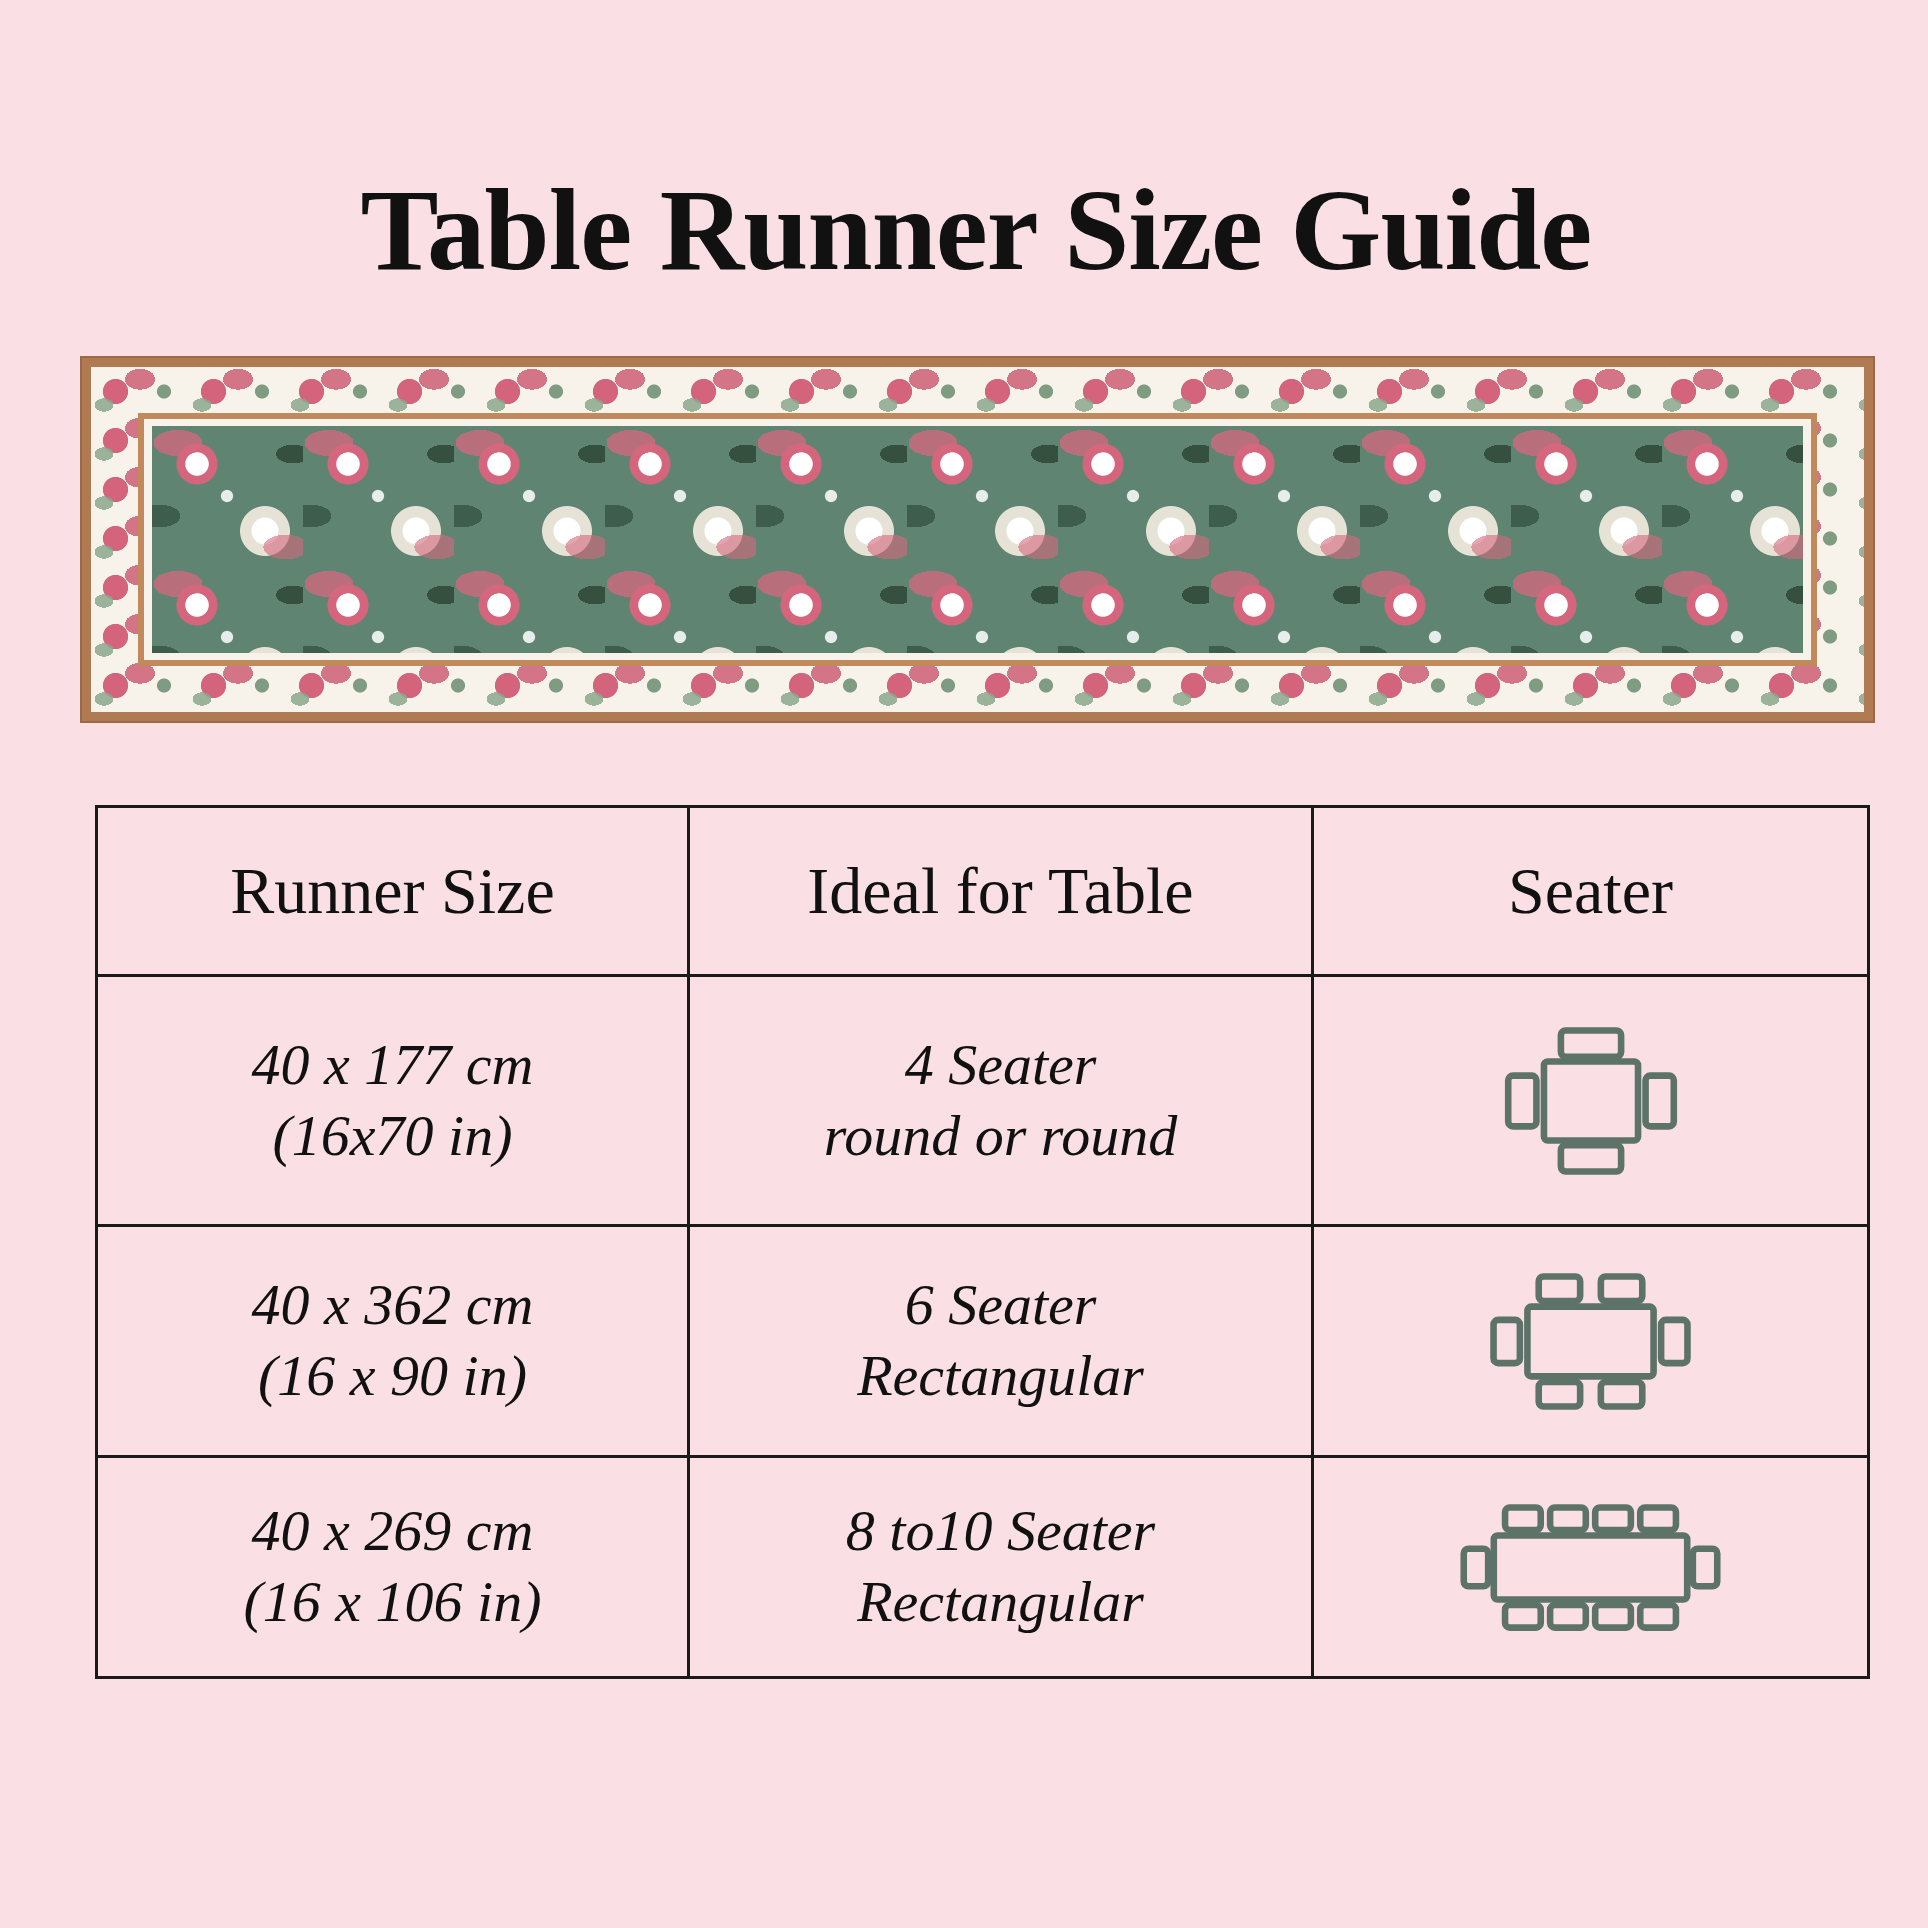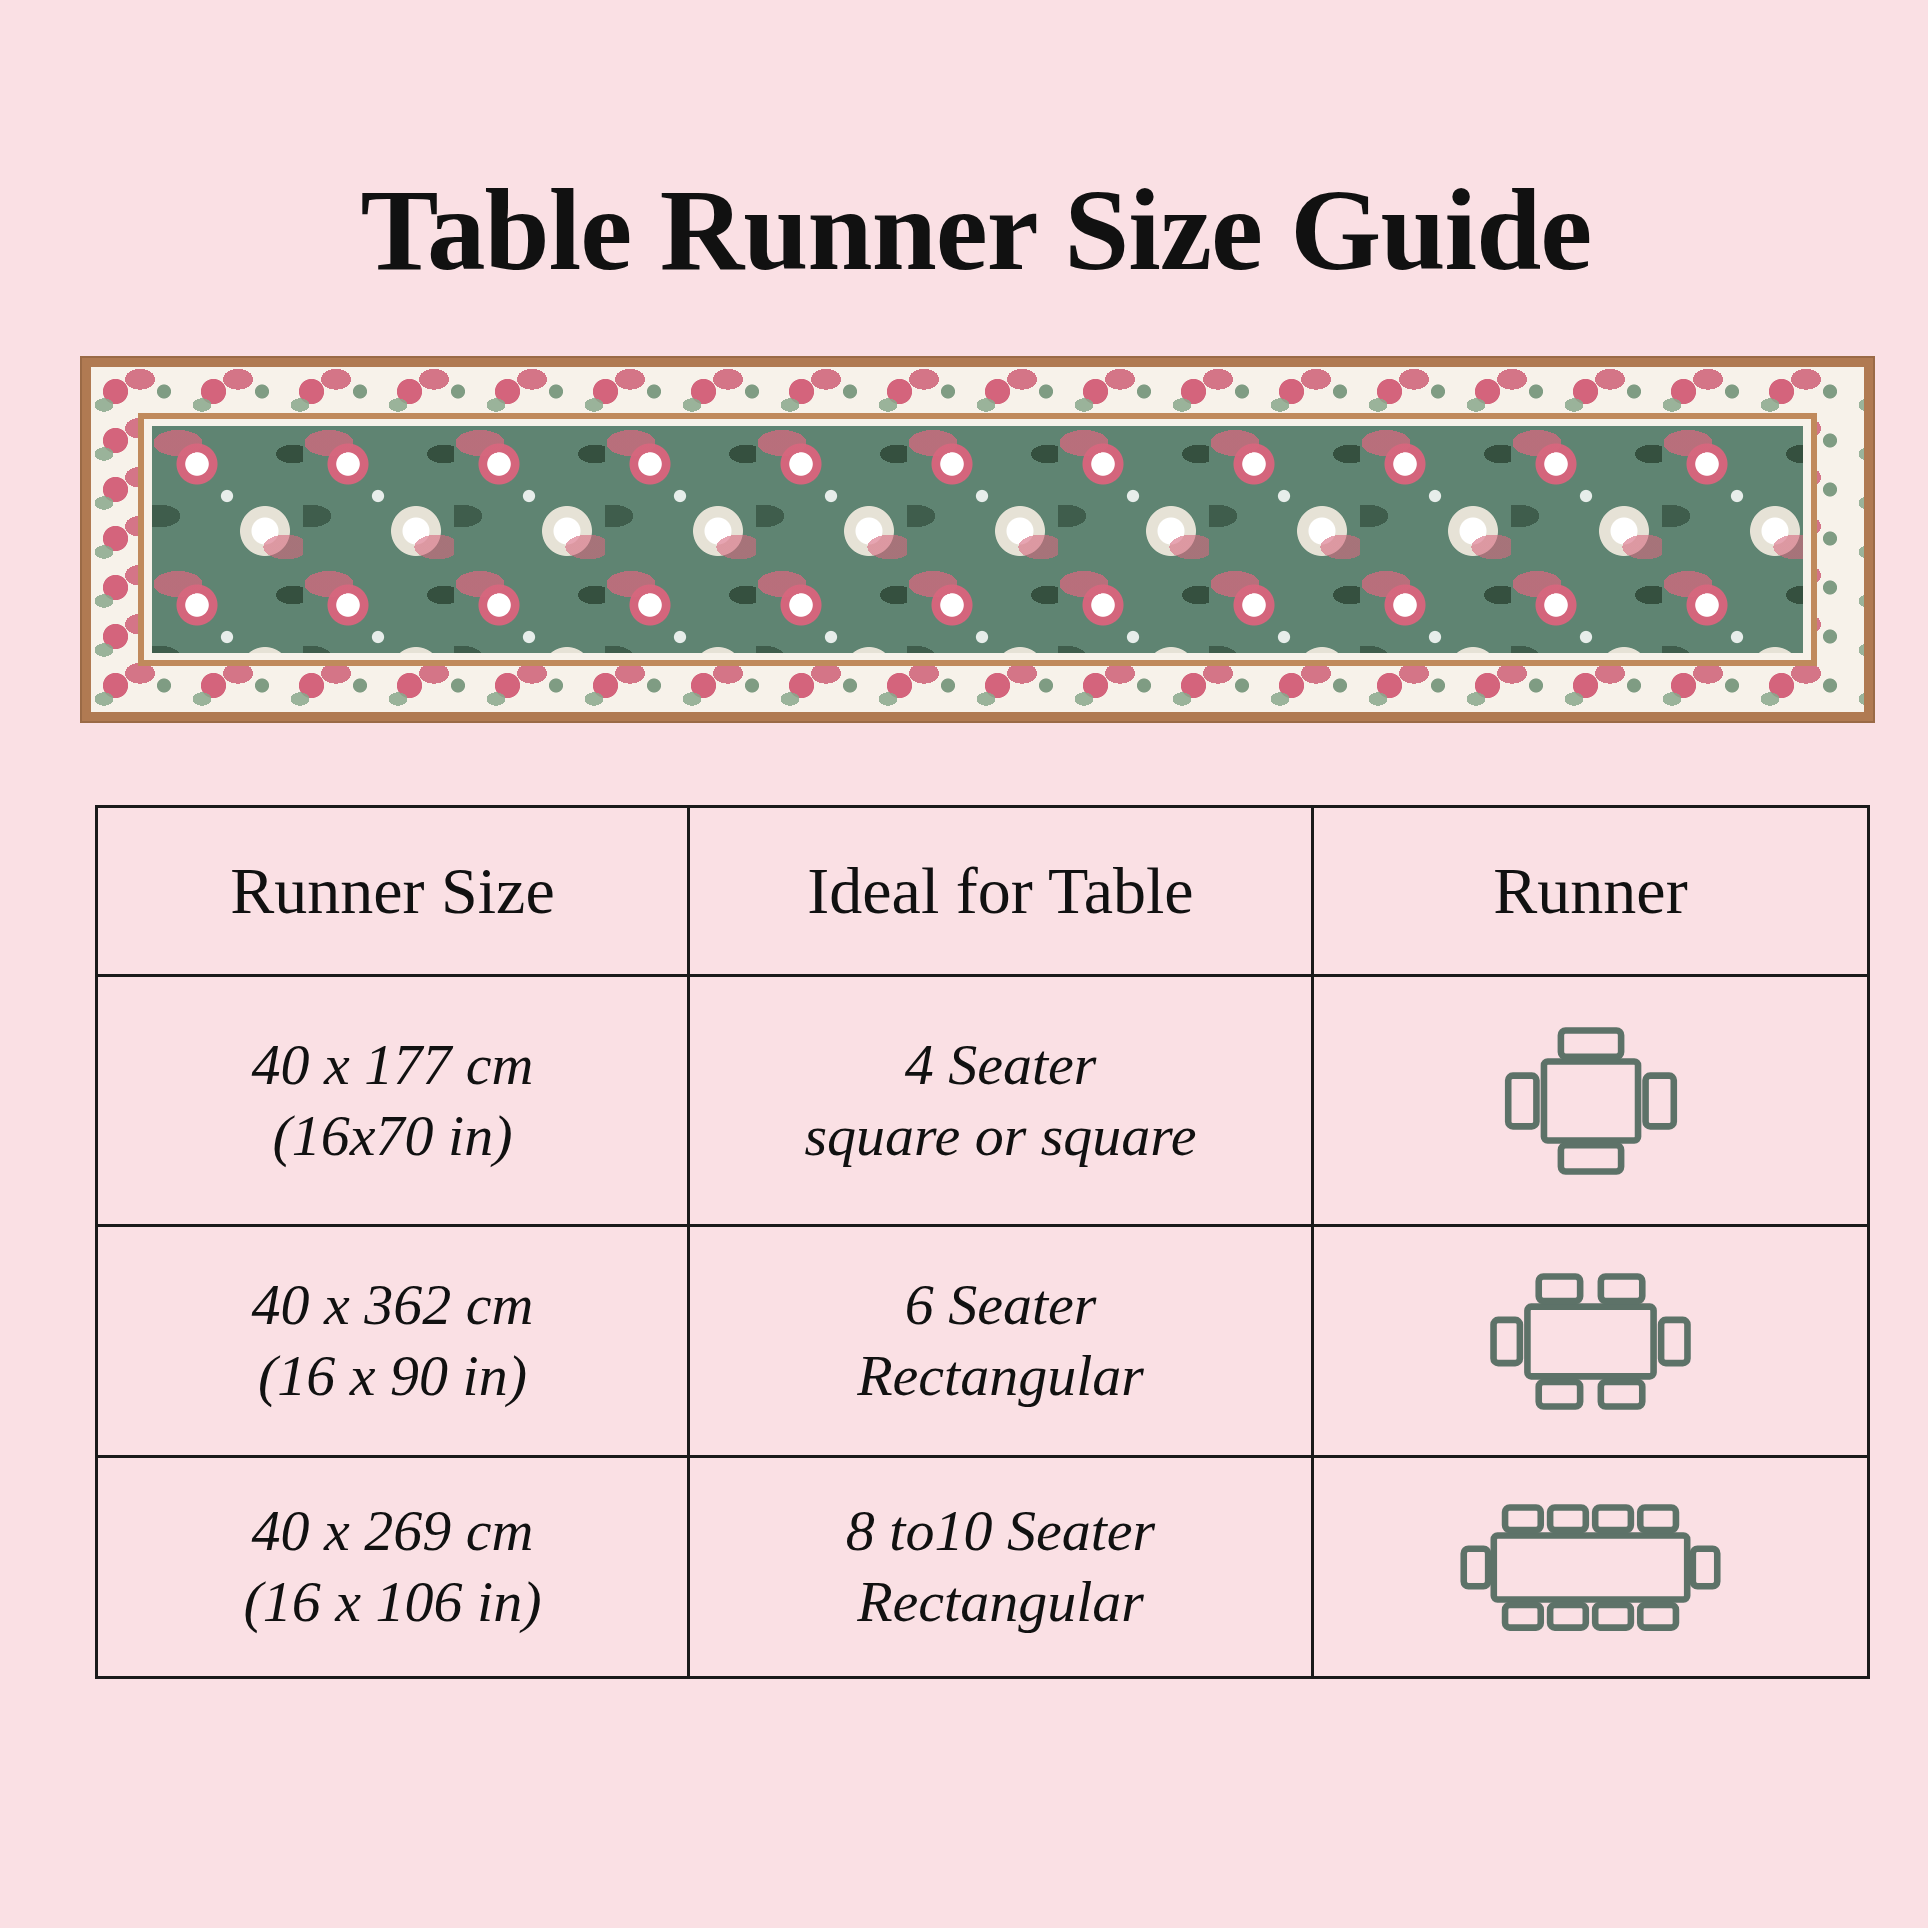--- a/index.html
+++ b/index.html
@@ -151,32 +151,32 @@
       <div class="band-tan"></div>
       <div class="field"></div>
     </div>
   </div>
 
   <table class="size-table">
     <thead>
       <tr>
         <th class="col-1">Runner Size</th>
         <th class="col-2">Ideal for Table</th>
-        <th class="col-3">Runner</th>
+        <th class="col-3">Seater</th>
       </tr>
     </thead>
     <tbody>
       <tr>
         <td>
           <span class="cell-line">40 x 177 cm</span>
           <span class="cell-line">(16x70 in)</span>
         </td>
         <td>
           <span class="cell-line">4 Seater</span>
-          <span class="cell-line">square or square</span>
+          <span class="cell-line">round or round</span>
         </td>
         <td class="seat-cell">
           <svg class="seat-svg" width="254" height="198" viewBox="0 0 270 210">
             <g fill="none" stroke="#5d7268" stroke-width="7">
               <rect x="85" y="63" width="100" height="84" rx="4"></rect>
               <rect x="103" y="30" width="64" height="28" rx="5"></rect>
               <rect x="103" y="152" width="64" height="28" rx="5"></rect>
               <rect x="47" y="78" width="30" height="54" rx="5"></rect>
               <rect x="193" y="78" width="30" height="54" rx="5"></rect>
             </g>

